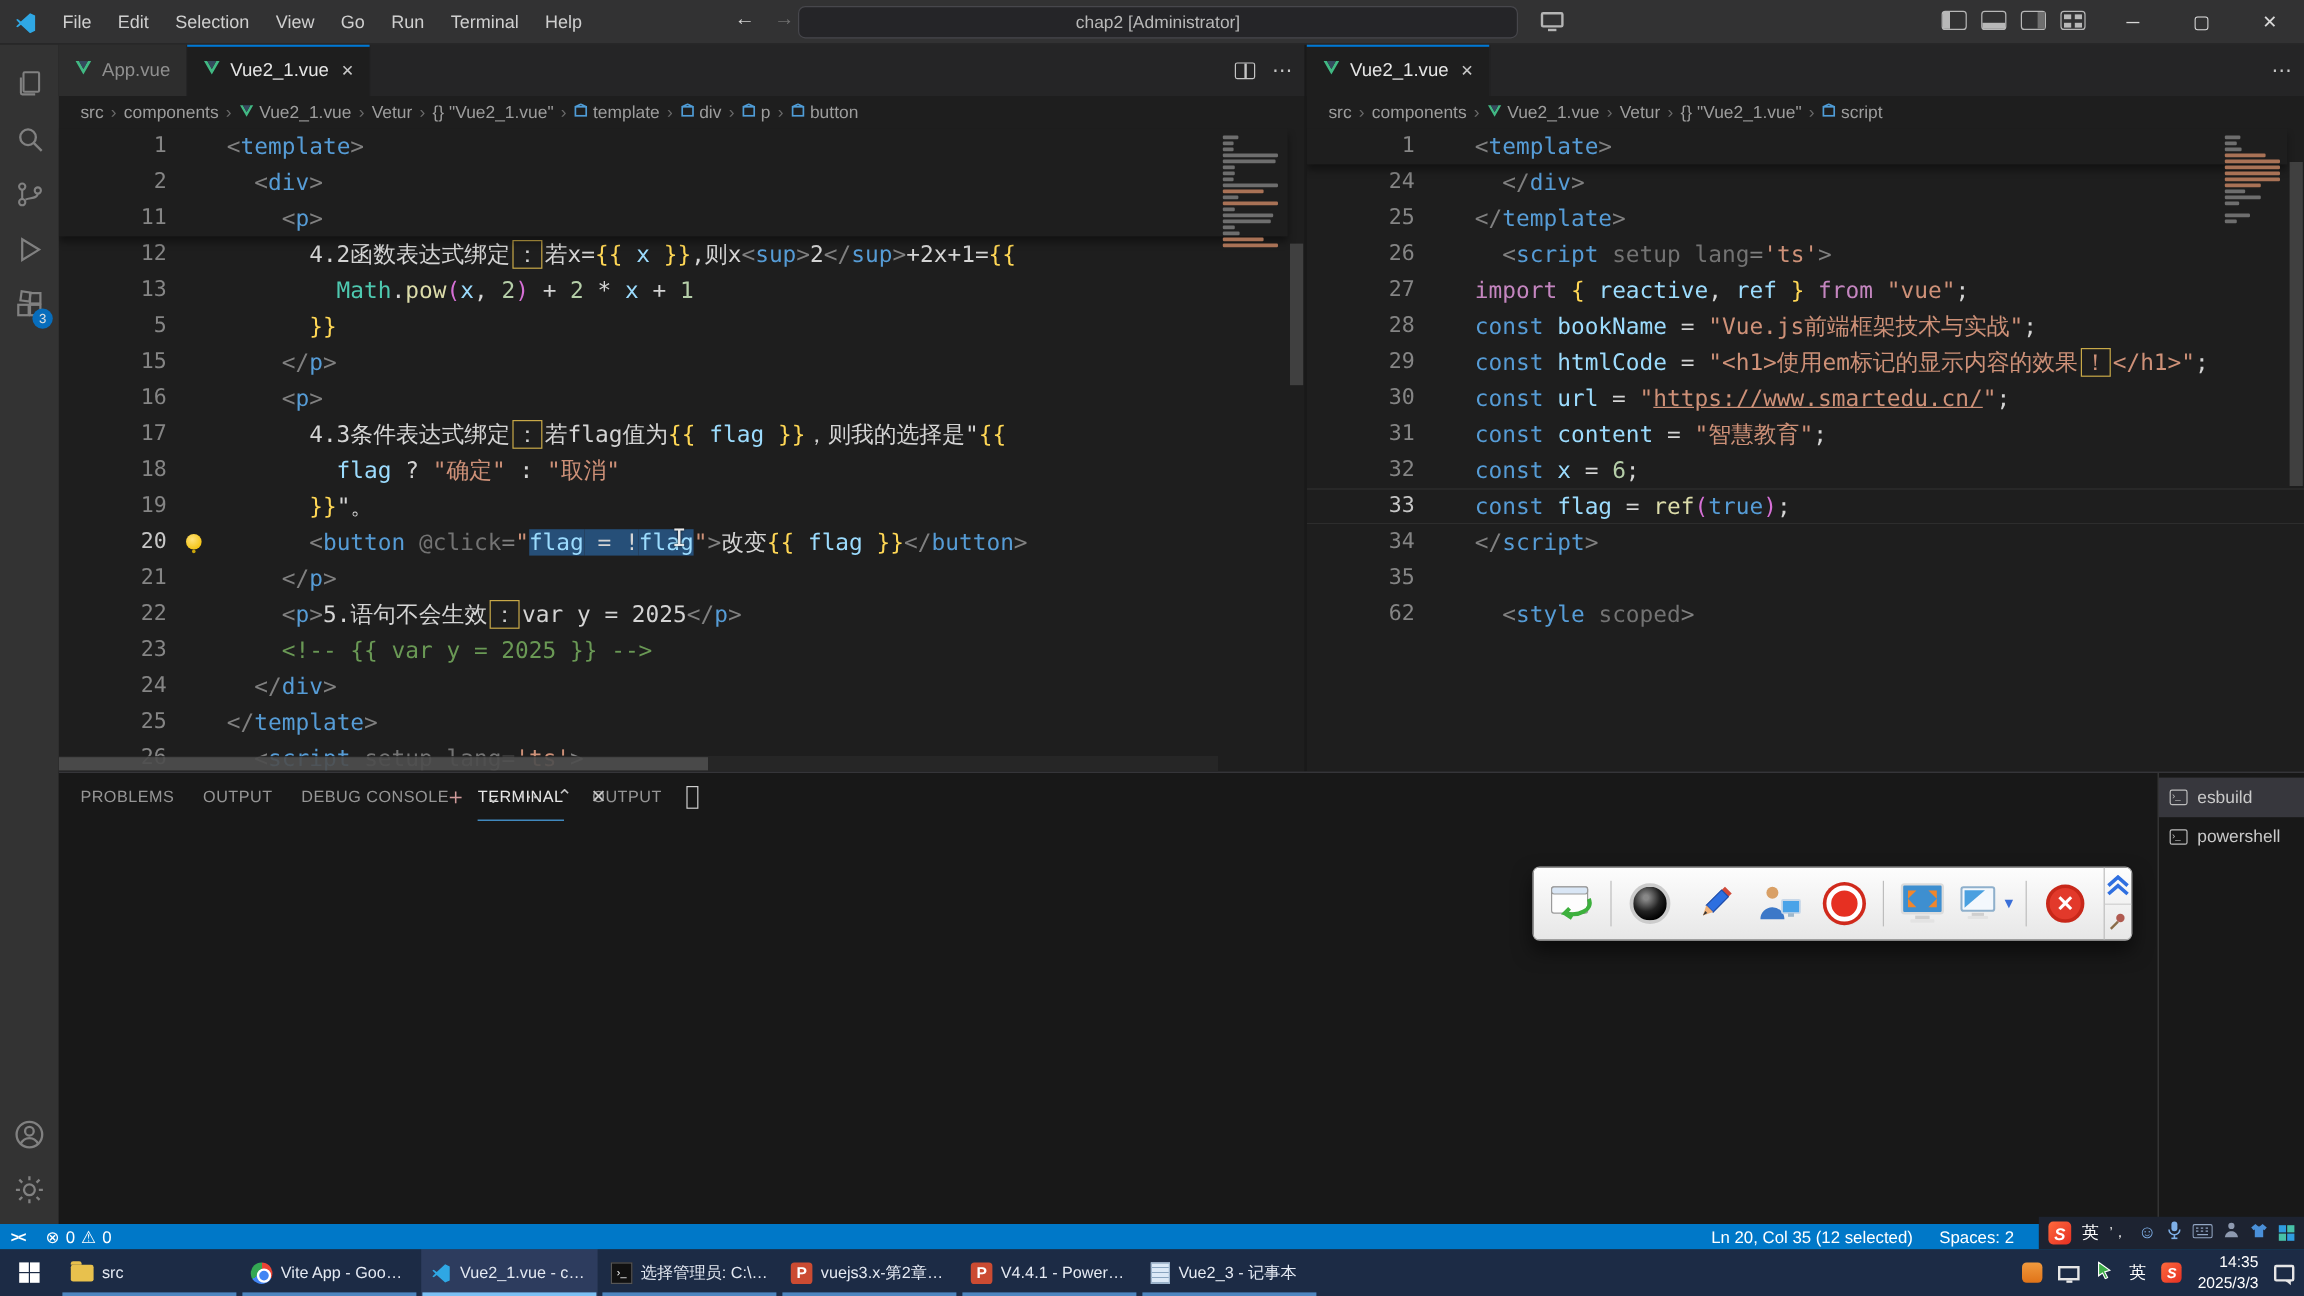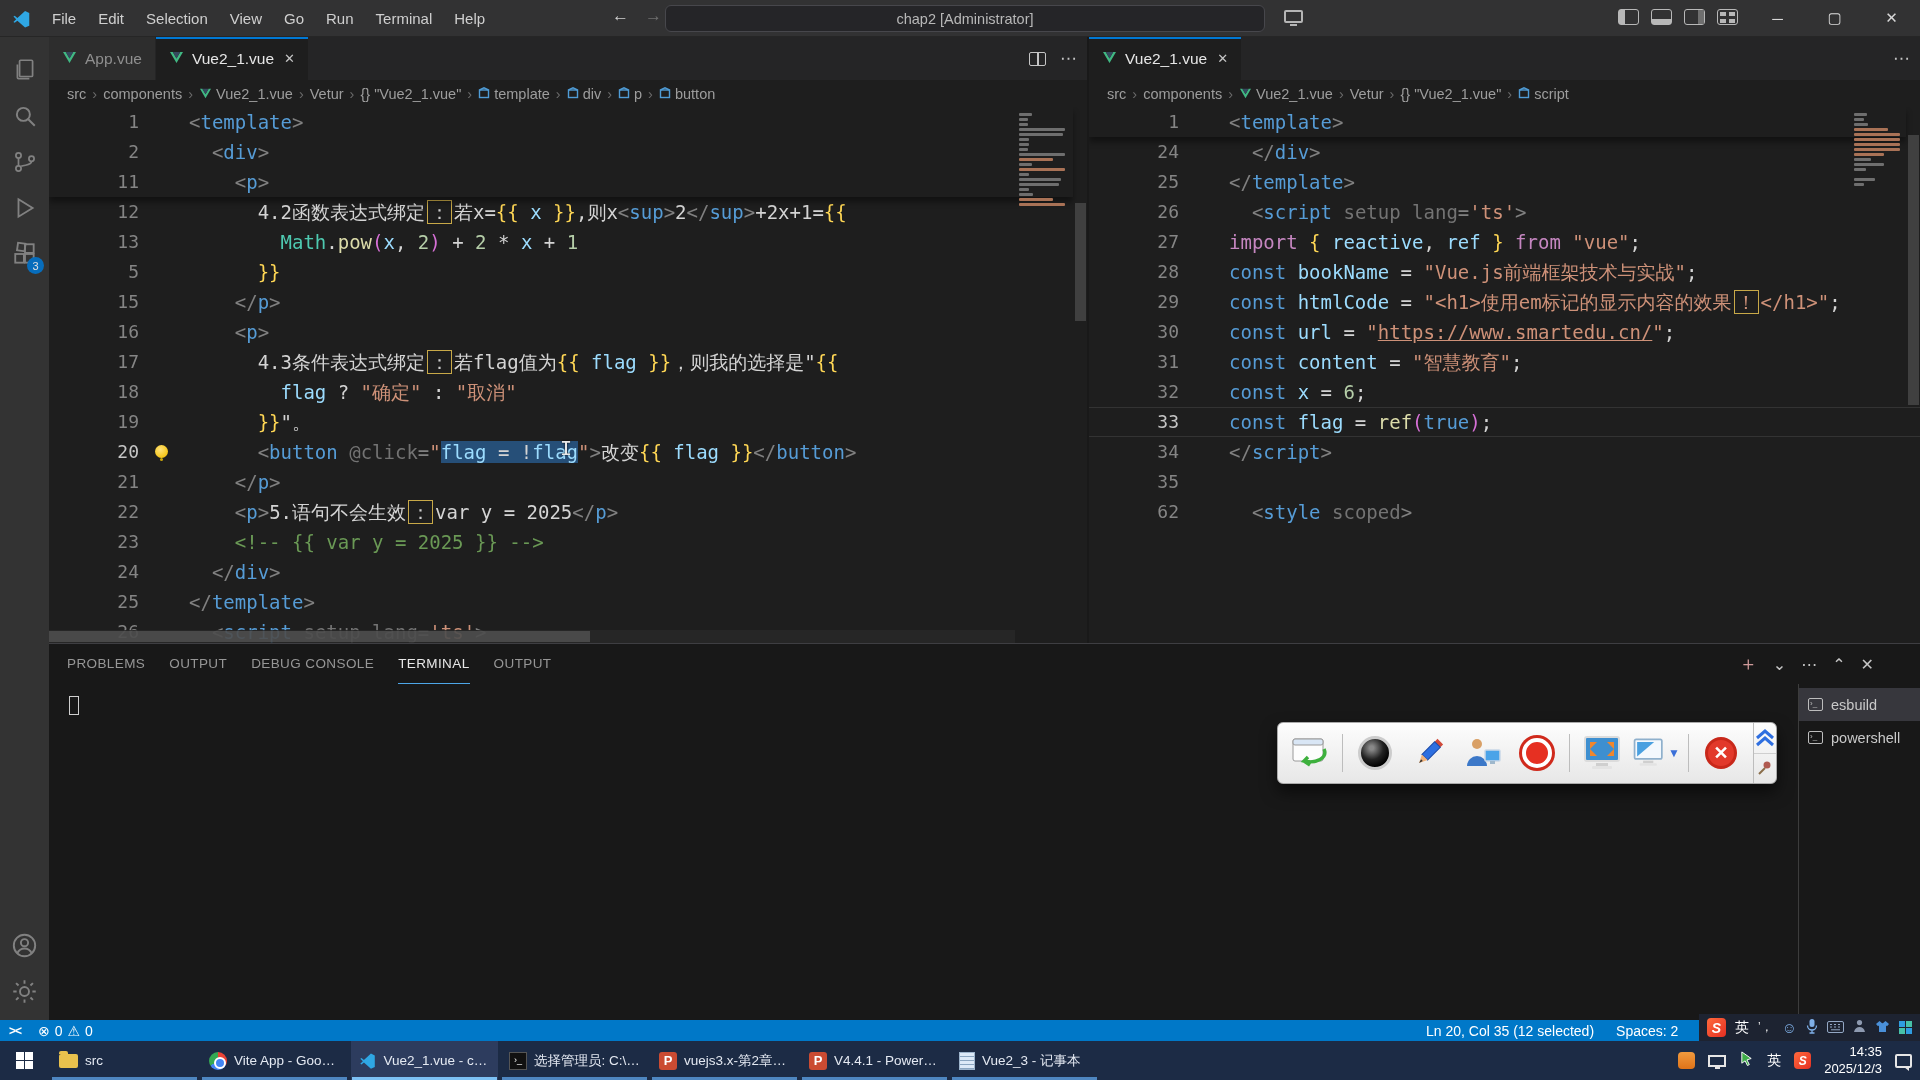--- a/index.html
+++ b/index.html
@@ -75,21 +75,21 @@
 .right .minimap{right:14px}
 .mm-line{height:3px;margin:2px 0 0 4px;border-radius:1px}
 .vscroll{position:absolute;right:0;top:0;bottom:0;width:13px;z-index:5}
 .vthumb{position:absolute;left:1px;right:1px;background:rgba(121,121,121,.38)}
 .left .vthumb{top:96px;height:118px}
 .right .vthumb{top:28px;height:270px}
 .hscroll{position:absolute;bottom:0;left:0;right:72px;height:13px;background:rgba(40,40,40,.85);z-index:6}
 .hthumb{position:absolute;top:1px;bottom:1px;left:0;width:56%;background:rgba(121,121,121,.42)}
 
 
-.panel{height:377px;border-top:1px solid #3e3e42;background:#181818;display:flex;flex-direction:column;position:relative}
+.panel{height:377px;border-top:1px solid #3e3e42;background:#181818;display:flex;flex-direction:row;position:relative}
 .panelhead{height:40px;display:flex;align-items:center;padding-left:18px;gap:24px;flex:none;position:relative}
 .ptab{font-size:13.5px;letter-spacing:.4px;color:#969696;height:100%;display:flex;align-items:center;border-bottom:1.5px solid transparent;cursor:default}
 .ptab.active{color:#e7e7e7;border-bottom-color:#4da6e8}
 .panelacts{position:absolute;right:46px;top:0;height:100%;display:flex;align-items:center;gap:15px;color:#c5c5c5;font-size:16px}
 .panelacts .plus{font-size:19px;color:#cf9a9a}
 .panelbody{flex:1;display:flex;min-height:0}
 .termout{flex:1;padding:8px 0 0 20px;font-family:"DejaVu Sans Mono",monospace;font-size:17px;line-height:24px}
 .tm{color:#cccccc}.vite{color:#2bb7d4}.dim{color:#8a8a8a}.ok{color:#23d18b}.path{color:#cccccc}
 .termcursor{display:inline-block;width:10px;height:19px;border:1px solid #cfcfcf;vertical-align:middle}
 .termside{width:122px;border-left:1px solid #3c3c3c;padding-top:4px;flex:none}
@@ -595,21 +595,21 @@
   <div class="tray">
     <span class="tray-orange"></span>
     <span class="tray-mon"></span>
     <span><svg width="15" height="15" viewBox="0 0 16 16">
           <path d="M3 1 L13 8 L8.5 9.5 L11 14.5 L9 15.5 L6.5 10.5 L3 13z" fill="#3fae49" stroke="#fff" stroke-width="1"></path>
         </svg></span>
     <span class="tray-lang">英</span>
     <span class="tray-s">S</span>
     <span class="clock">
       <div>14:35</div>
-      <div>2025/12/3</div>
+      <div>2025/3/3</div>
     </span>
     <span class="tray-ac"></span>
   </div>
 </div>
 
 <div class="floatbar">
   <div class="fb-main">
     <span class="fb-cell">
       <svg width="38" height="32" viewBox="0 0 38 32">
           <rect x="2" y="2" width="30" height="22" rx="2" fill="#fdfdfd" stroke="#9a9a9a"></rect>

